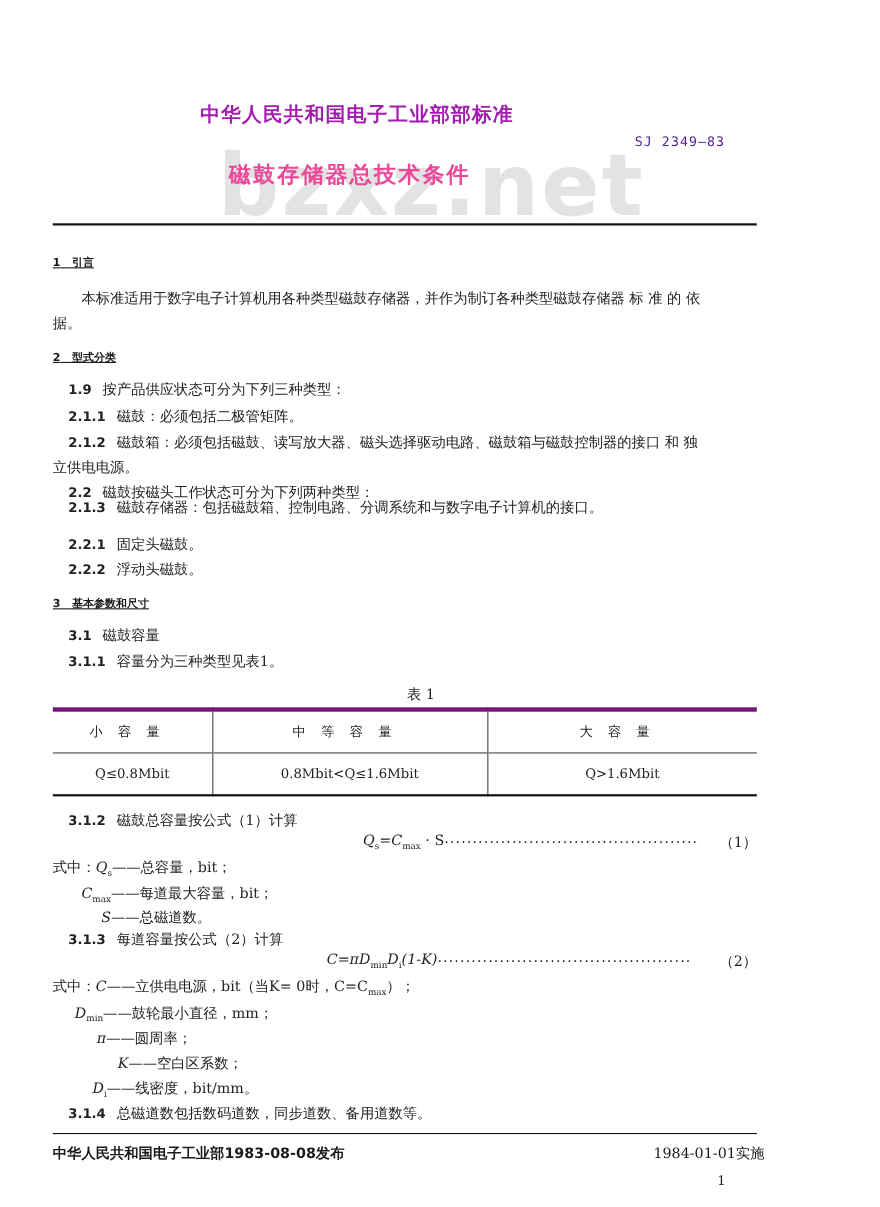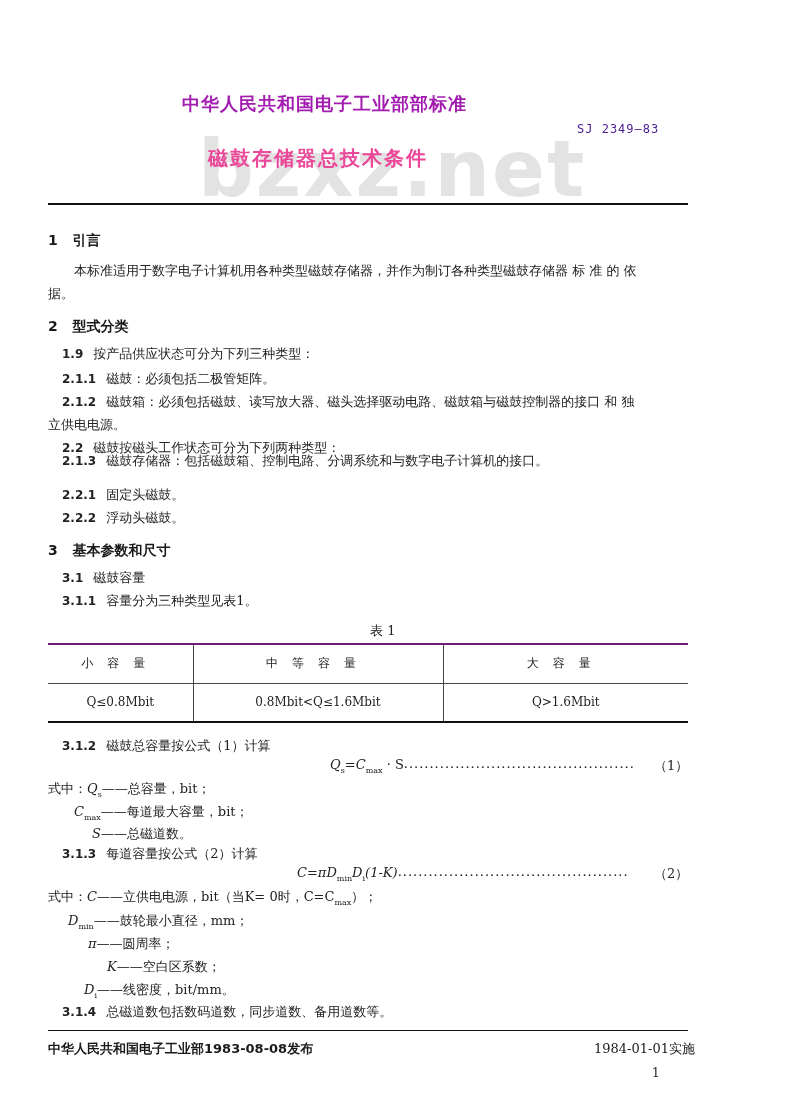--- a/index.html
+++ b/index.html
@@ -18,36 +18,36 @@
       font-family: "DejaVu Sans", "Liberation Sans", sans-serif;
       font-weight: bold; font-size: 78px; letter-spacing: 2px;
       color: #e3e3e3; z-index: 0; line-height: 1;
     }
     .header-title { left: 160px; top: 92px; font-size: 18px; letter-spacing: 1px; color: #a21caf; z-index: 2; margin-left: 22px; }
     .std-number { left: 577px; top: 122px; font-size: 12px; letter-spacing: 1px; color: #4c1d95; z-index: 2; }
     .doc-title { left: 208px; top: 145px; font-size: 20px; letter-spacing: 2px; color: #ec4899; z-index: 2; }
     .rule { position: absolute; left: 48px; width: 640px; background: #111; z-index: 2; }
     .top-rule { top: 203px; height: 2px; }
     .bottom-rule { top: 1030px; height: 1px; }
-    .sec-head { font-size: 14px; color: #1a1a1a; z-index: 2; }
+    .sec-head { font-size: 10px; color: #1a1a1a; z-index: 2; text-decoration: underline; }
     .para { font-size: 13px; color: #222; z-index: 2; }
     .num { font-family: "DejaVu Sans", "Liberation Sans", sans-serif; font-weight: bold; font-size: 12px; margin-right: 10px; }
     .italic { font-style: italic; }
     sub { font-size: 8px; font-style: normal; }
     .table-caption { left: 370px; top: 622px; font-size: 13px; z-index: 2; }
     table.cap-table {
       position: absolute; left: 48px; top: 643px; width: 640px;
       border-collapse: collapse; z-index: 2; font-size: 12px;
     }
     table.cap-table th, table.cap-table td {
       text-align: center; height: 39px; font-weight: normal;
       border-left: 1px solid #444;
     }
     table.cap-table th:first-child, table.cap-table td:first-child { border-left: none; }
-    table.cap-table thead tr { border-top: 2px solid #701a75; border-bottom: 1px solid #444; }
+    table.cap-table thead tr { border-top: 4px solid #701a75; border-bottom: 1px solid #444; }
     table.cap-table tbody tr { border-bottom: 2px solid #111; }
     table.cap-table th span { letter-spacing: 14px; }
     .formula { font-size: 13px; z-index: 2; }
     .dots { display: inline-block; overflow: hidden; vertical-align: bottom; letter-spacing: 1px; }
     .footer-left { left: 48px; top: 1040px; font-size: 13px; color: #1a1a1a; z-index: 2; }
     .footer-right { left: 594px; top: 1040px; font-size: 13px; color: #1a1a1a; z-index: 2; }
     .page-number { left: 652px; top: 1066px; font-size: 12px; z-index: 2; }
   </style>
 </head>
 <body>

